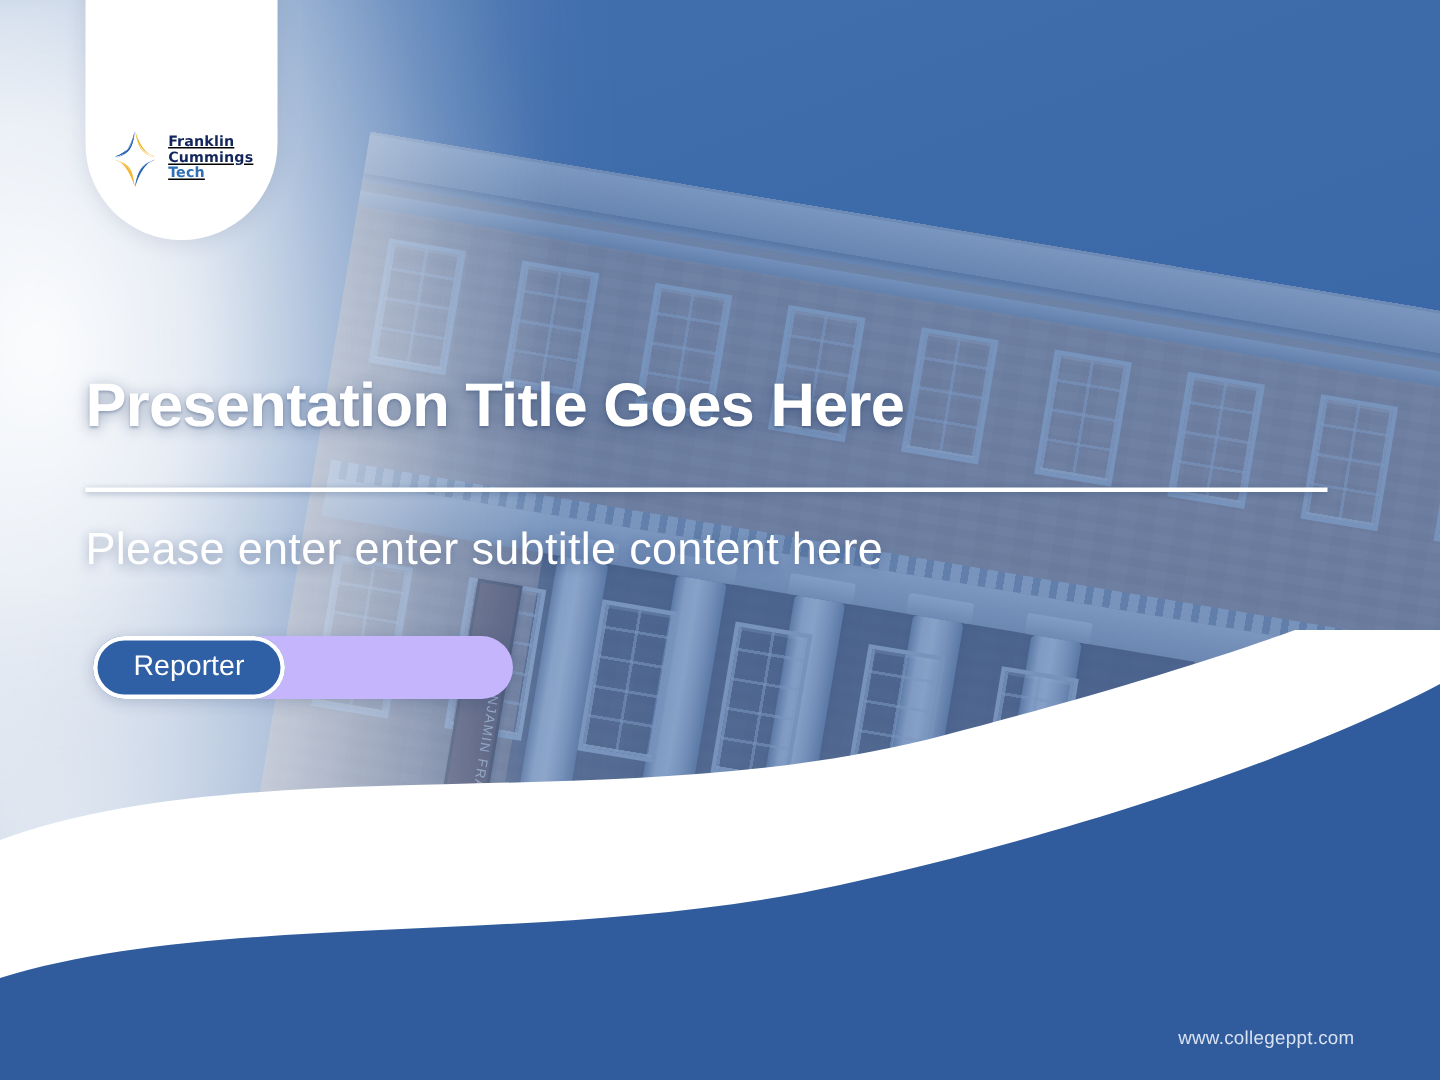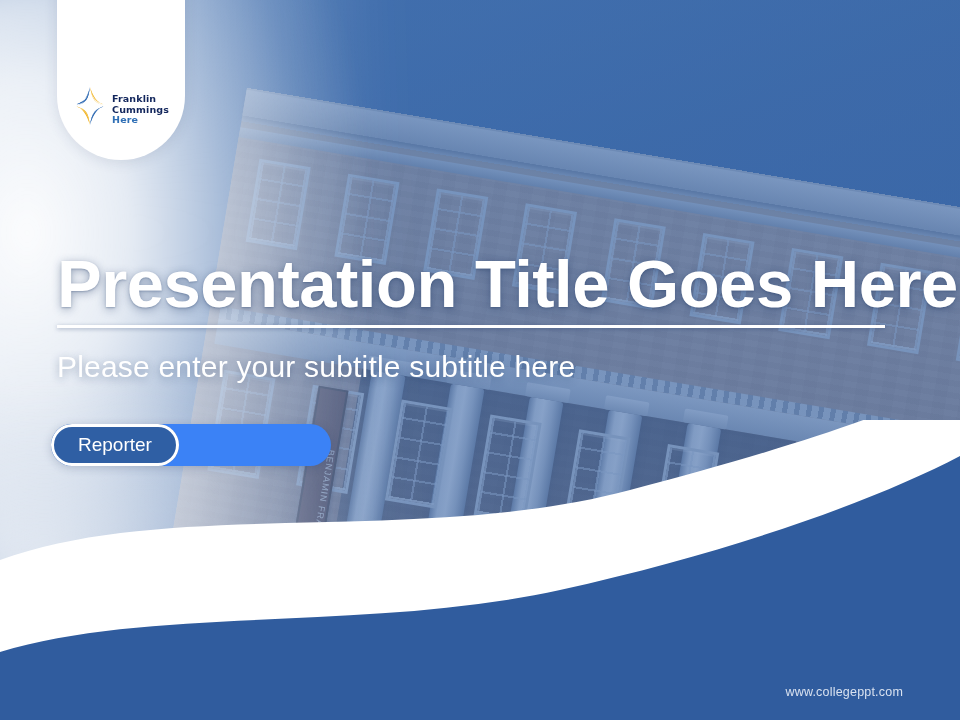--- a/index.html
+++ b/index.html
@@ -170,52 +170,52 @@
   
   .logo-badge {
     position:absolute; left:57px; top:-20px;
     width:128px; height:180px;
     background:#ffffff;
     border-radius: 0 0 64px 64px;
     box-shadow: 0 2px 14px rgba(30,50,90,.12);
     display:flex; align-items:flex-end; justify-content:center;
     padding-bottom:34px; box-sizing:border-box;
   }
-  .logo-inner { display:flex; align-items:flex-end; gap:5px; }
+  .logo-inner { display:flex; align-items:center; gap:5px;text-decoration:underline; }
   .logo-mark { width:34px; height:40px; flex:0 0 auto; }
   .logo-words {
     font-family:"DejaVu Sans", sans-serif;
     font-size:9.5px; font-weight:700; line-height:1.12; letter-spacing:.1px;
   }
   .lw1, .lw2 { color:#12265c; }
   .lw3 { color:#2f6fb5; }
 
   
   .title {
     position:absolute; left:57px; top:249px; width:830px;
-    color:#ffffff; font-size:67px; font-weight:700; letter-spacing:-0.5px;
+    color:#ffffff; font-size:41px; font-weight:700; letter-spacing:-0.5px;
     line-height:1.05;
     text-shadow: 0 2px 10px rgba(30,55,100,.40), 0 1px 2px rgba(30,55,100,.30);
     white-space:nowrap;
   }
   .divider {
     position:absolute; left:57px; top:325px; width:828px; height:3px;
     background:#ffffff; box-shadow:0 1px 4px rgba(30,55,100,.35);
   }
   .subtitle {
     position:absolute; left:57px; top:350px;
     color:#ffffff; font-size:30px; font-weight:400; letter-spacing:.2px;
     text-shadow: 0 2px 8px rgba(30,55,100,.38);
   }
 
   
   .pill-outer {
-    position:absolute; left:51px; top:424px;
+    position:absolute; left:62px; top:424px;
     height:42px; min-width:258px;
-    background:#3b82f6; border-radius:21px;
+    background:#c4b5fd; border-radius:21px;
     display:flex; align-items:center;
     box-shadow:0 2px 10px rgba(30,55,100,.22);
     padding-right:22px;
   }
   .pill-inner {
     height:42px; padding:0 27px;
     background:#2f5fa4; border-radius:21px;
     display:flex; align-items:center; justify-content:center;
     color:#ffffff; font-size:19px; font-weight:400;
     box-shadow: inset 0 0 0 3px #ffffff;
@@ -367,26 +367,26 @@
         <path d="M30 70 C33 50 40 42 54 37 C54 37 40 38 30 70 Z" fill="#1f5fad"></path>
 
         <path d="M29 4 C26 24 20 31 5 35 C22 31 28 24 29 4 Z" fill="#1f5fad"></path>
         <path d="M31 4 C34 24 41 31 55 35 C40 31 33 24 31 4 Z" fill="#f0b323"></path>
         <path d="M29 68 C26 48 20 41 5 37 C22 41 28 48 29 68 Z" fill="#f0b323"></path>
         <path d="M31 68 C34 48 41 41 55 37 C40 41 33 48 31 68 Z" fill="#1f5fad"></path>
       </svg>
       <div class="logo-words">
         <div class="lw1">Franklin</div>
         <div class="lw2">Cummings</div>
-        <div class="lw3">Here</div>
+        <div class="lw3">Tech</div>
       </div>
     </div>
   </div>
 
   <div class="title">Presentation Title Goes Here</div>
   <div class="divider"></div>
-  <div class="subtitle">Please enter your subtitle subtitle here</div>
+  <div class="subtitle">Please enter enter subtitle content here</div>
 
   <div class="pill-outer">
     <div class="pill-inner">Reporter</div>
   </div>
 
 </div>
 
 </body></html>

